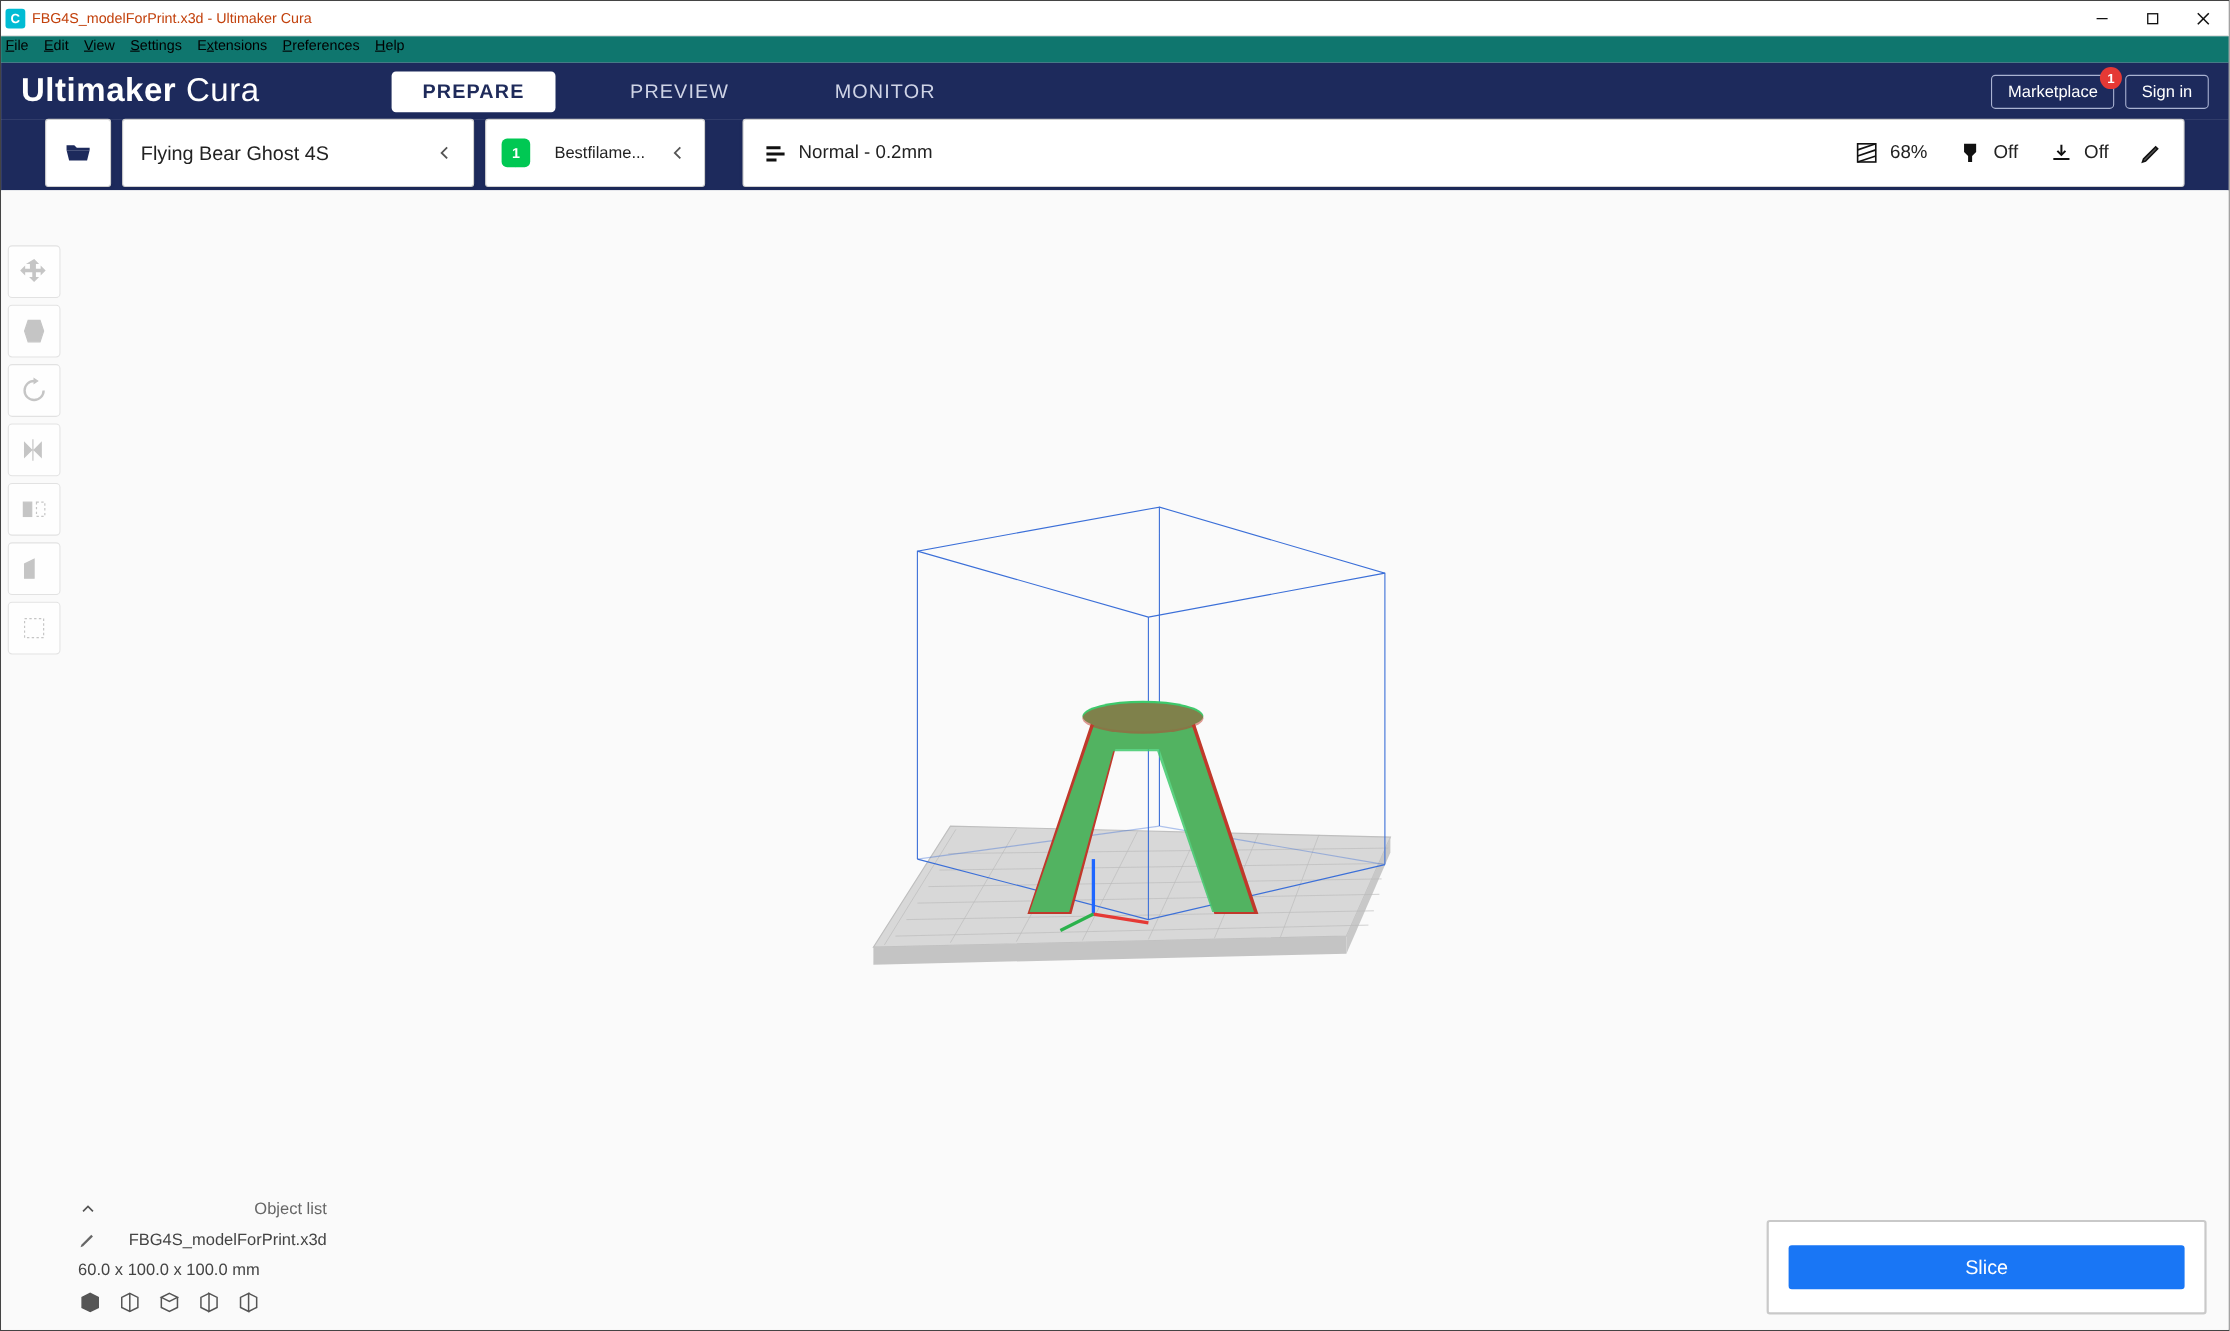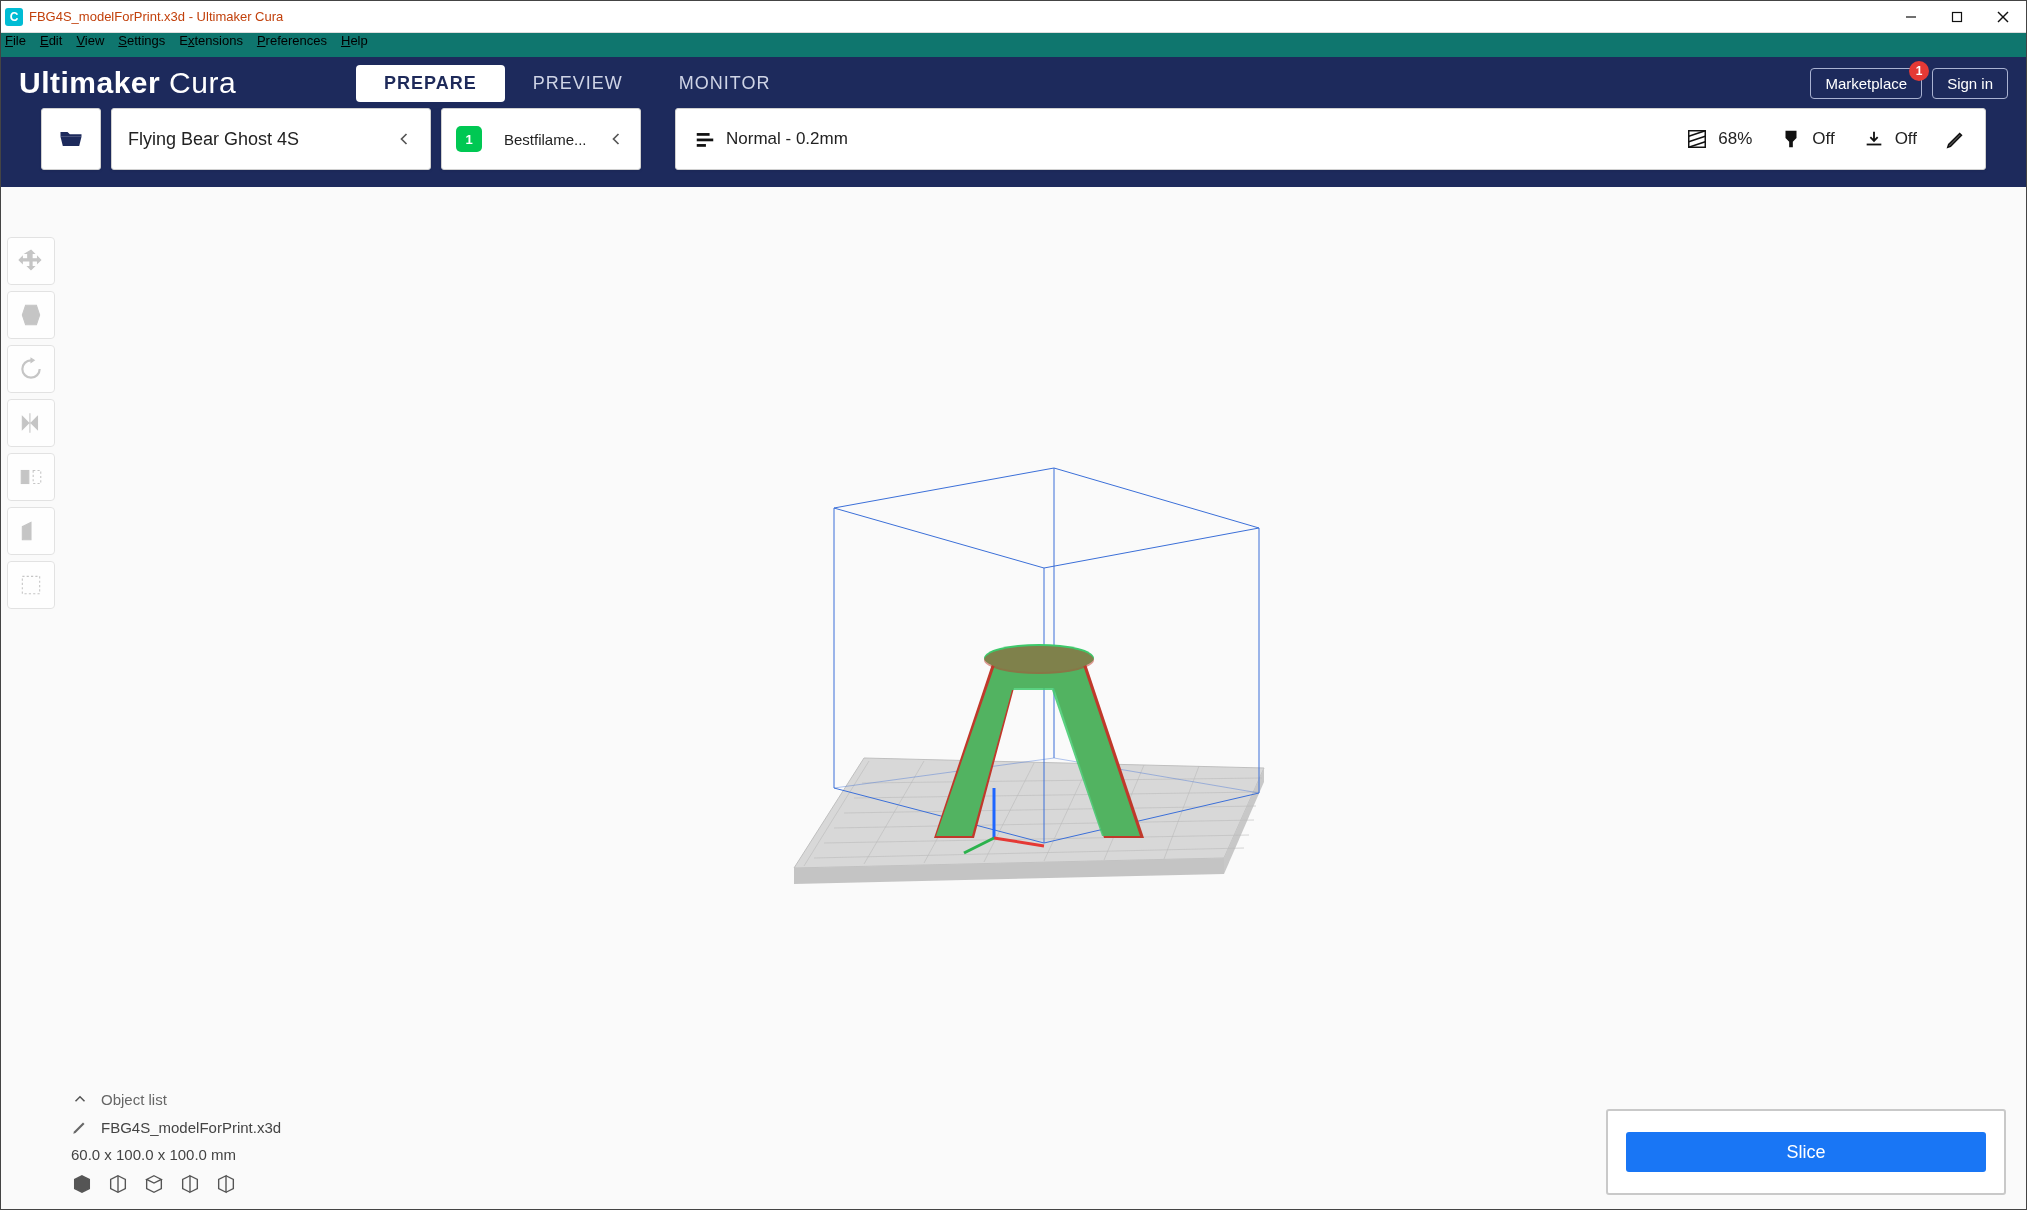--- a/index.html
+++ b/index.html
@@ -12,28 +12,28 @@
   .titlebar .spacer { flex: 1; }
   .winbtn { width: 46px; height: 32px; display:flex; align-items:center; justify-content:center; font-size:14px; color:#111; }
   
   .menubar { height: 24px; display:flex; padding: 0 4px; font-size:13px; color:#000; background:#0f766e; }
   .menubar span { margin-right: 14px; cursor:default; }
   .menubar span u { text-decoration: underline; }
   
   .header { height: 52px; background: #1e2a5a; background: linear-gradient(#1d2a5c,#1d2a5c); display:flex; align-items:center; padding: 0 18px; color:#fff; }
   .brand { font-size: 30px; font-weight: 300; letter-spacing: 0.5px; }
   .brand .b1 { font-weight:600; }
-  .stage-tabs { margin-left: 120px; display:flex; align-items:center; }
+  .stage-tabs { margin-left: 120px; display:flex; gap: 40px; align-items:center; }
   .stage-tab { font-size: 18px; letter-spacing: 1px; padding: 8px 28px; border-radius: 4px; color: #cfd4e6; }
   .stage-tab.active { background:#fff; color:#1e2a5a; font-weight:600; }
   .header .spacer { flex:1; }
   .hdrbtn { border:1px solid #a9b2d1; padding: 6px 14px; border-radius: 4px; font-size:15px; color:#fff; margin-left:10px; position:relative; }
   .badge { position:absolute; top:-8px; right:-8px; width:20px; height:20px; border-radius:50%; background:#e53935; color:#fff; font-size:12px; display:flex; align-items:center; justify-content:center; font-weight:bold;}
   
-  .configbar-wrap { background:#1d2a5c; padding-bottom:16px;}
+  .configbar-wrap { background:#1d2a5c; padding-bottom:2px;}
   .configbar { height: 62px; display:flex; align-items:stretch; padding: 0 0 0 0; margin: 0 40px 0 40px; gap: 10px; position:relative; top:-1px;}
   .panel { background:#fff; border:1px solid #d0d0d0; border-radius:3px; display:flex; align-items:center; box-shadow: 0 1px 3px rgba(0,0,0,0.08);}
   .open-panel { width:60px; justify-content:center; }
   .open-panel svg { width:28px; height:28px; fill:#1d2a5c; }
   .printer-panel { flex: 0 0 320px; padding: 0 16px; justify-content:space-between; font-size:18px; color:#222;}
   .chev { width:20px; height:20px; color:#555; }
   .material-panel { flex: 0 0 200px; padding: 0 14px; gap:10px;}
   .mat-badge { width:26px; height:26px; border-radius:5px; background:#00c853; color:#fff; display:flex; align-items:center; justify-content:center; font-size:13px; font-weight:bold; position:relative;}
   .mat-badge::after{content:""; position:absolute; bottom:-5px; left:50%; transform:translateX(-50%); border:5px solid transparent; border-top-color:#00c853;}
   .material-panel .lab { font-size:15px; color:#222; flex:1;margin-left:12px;}
@@ -44,21 +44,21 @@
   .pencil { width:20px; height:20px; }
   
   .main { flex:1; position:relative; background:#fafafa; }
   
   .toolcol { position:absolute; left:6px; top:50px; width:48px; display:flex; flex-direction:column; gap:6px; }
   .tool { width:48px; height:48px; border:1px solid #ddd; border-radius:4px; background:#fff; display:flex; align-items:center; justify-content:center; }
   .tool svg { width:26px; height:26px; fill:#b9b9b9; stroke:#b9b9b9; }
   .tool.disabled { opacity:0.8; }
   
   .objlist { position:absolute; left:70px; bottom:14px; font-size:15px; color:#444; }
-  .objlist .row { display:flex; align-items:center; gap:12px; margin-bottom:10px;}
+  .objlist .row { display:flex; align-items:center; gap:28px; margin-bottom:10px;justify-content:space-between;}
   .objlist .hdr { color:#666; }
   .viewrow { display:flex; gap:14px; margin-top:8px;}
   .viewrow svg { width:22px; height:22px; fill:none; stroke:#555; stroke-width:1.5;}
   
   .slicepanel { position:absolute; right:20px; bottom:14px; width:400px; height:86px; border:2px solid #c9c9c9; border-radius:3px; background:#fff; display:flex; align-items:center; justify-content:center;margin-top:20px;}
   .slicebtn { width:360px; height:40px; background:#1976f5; color:#fff; border-radius:3px; display:flex; align-items:center; justify-content:center; font-size:18px;}
   
   .viewport { position:absolute; left:0; right:0; top:0; bottom:0; display:flex; align-items:center; justify-content:center;}
   .viewport svg { width: 620px; height: 520px; }
 </style>

